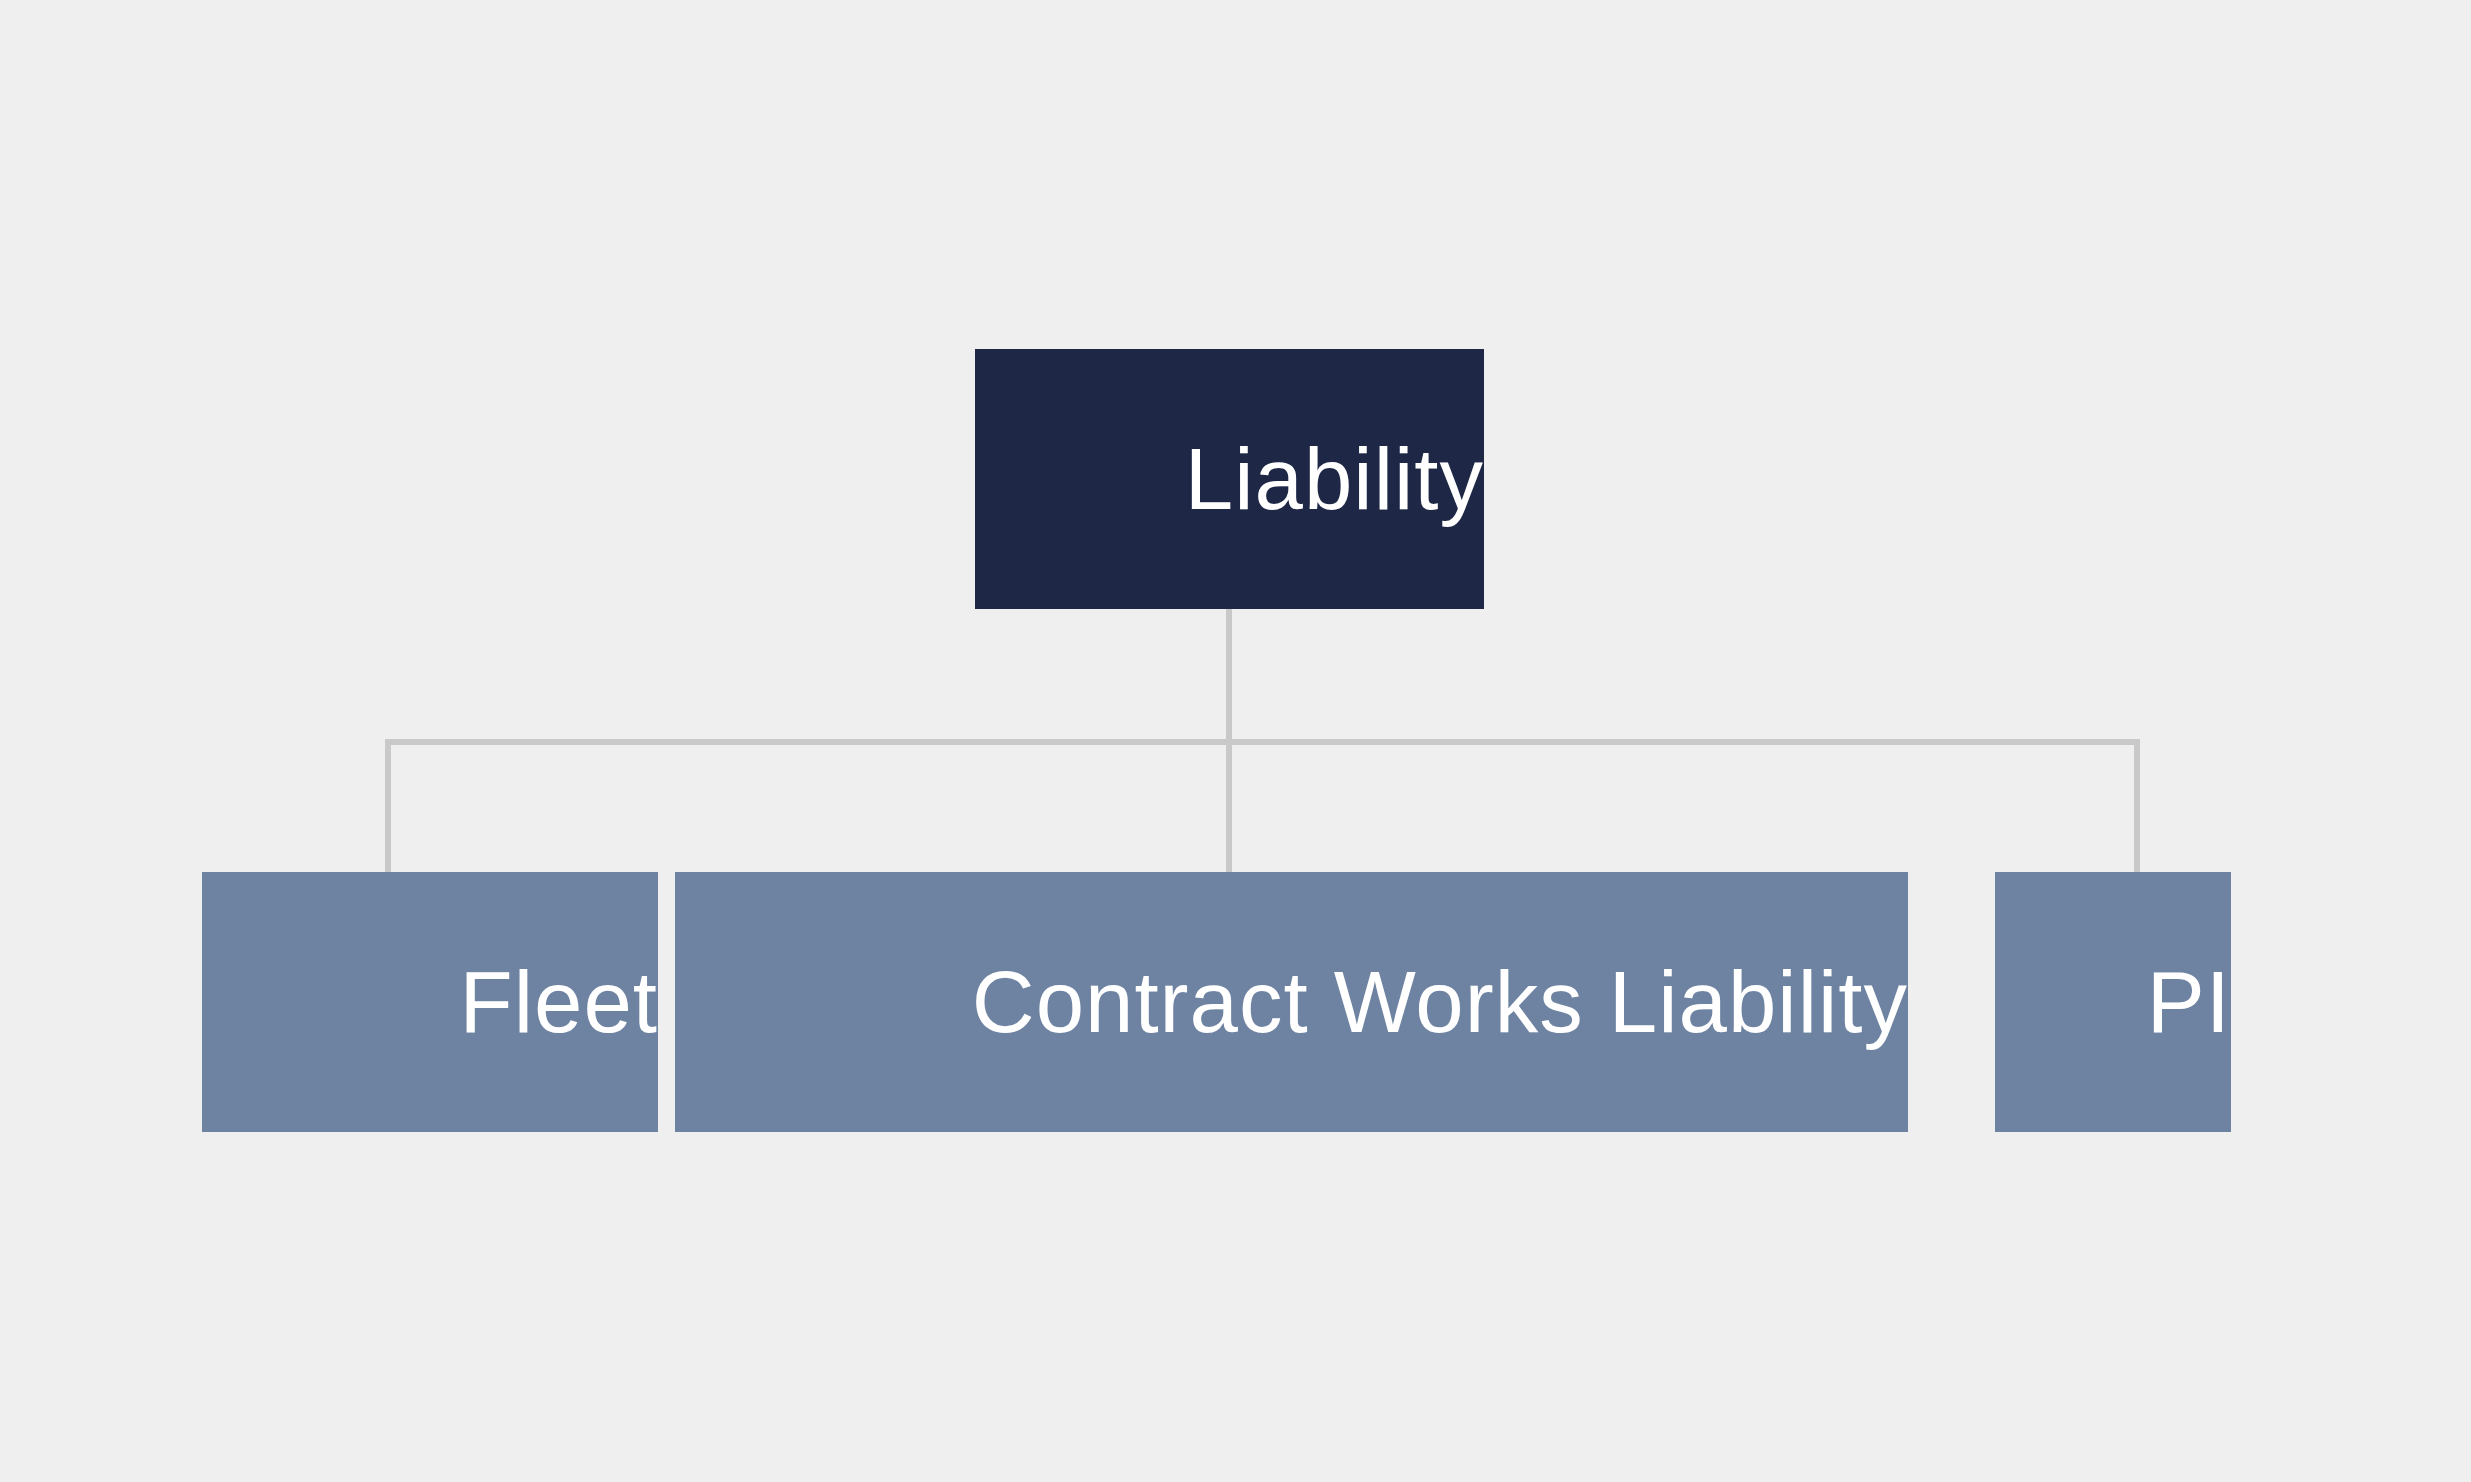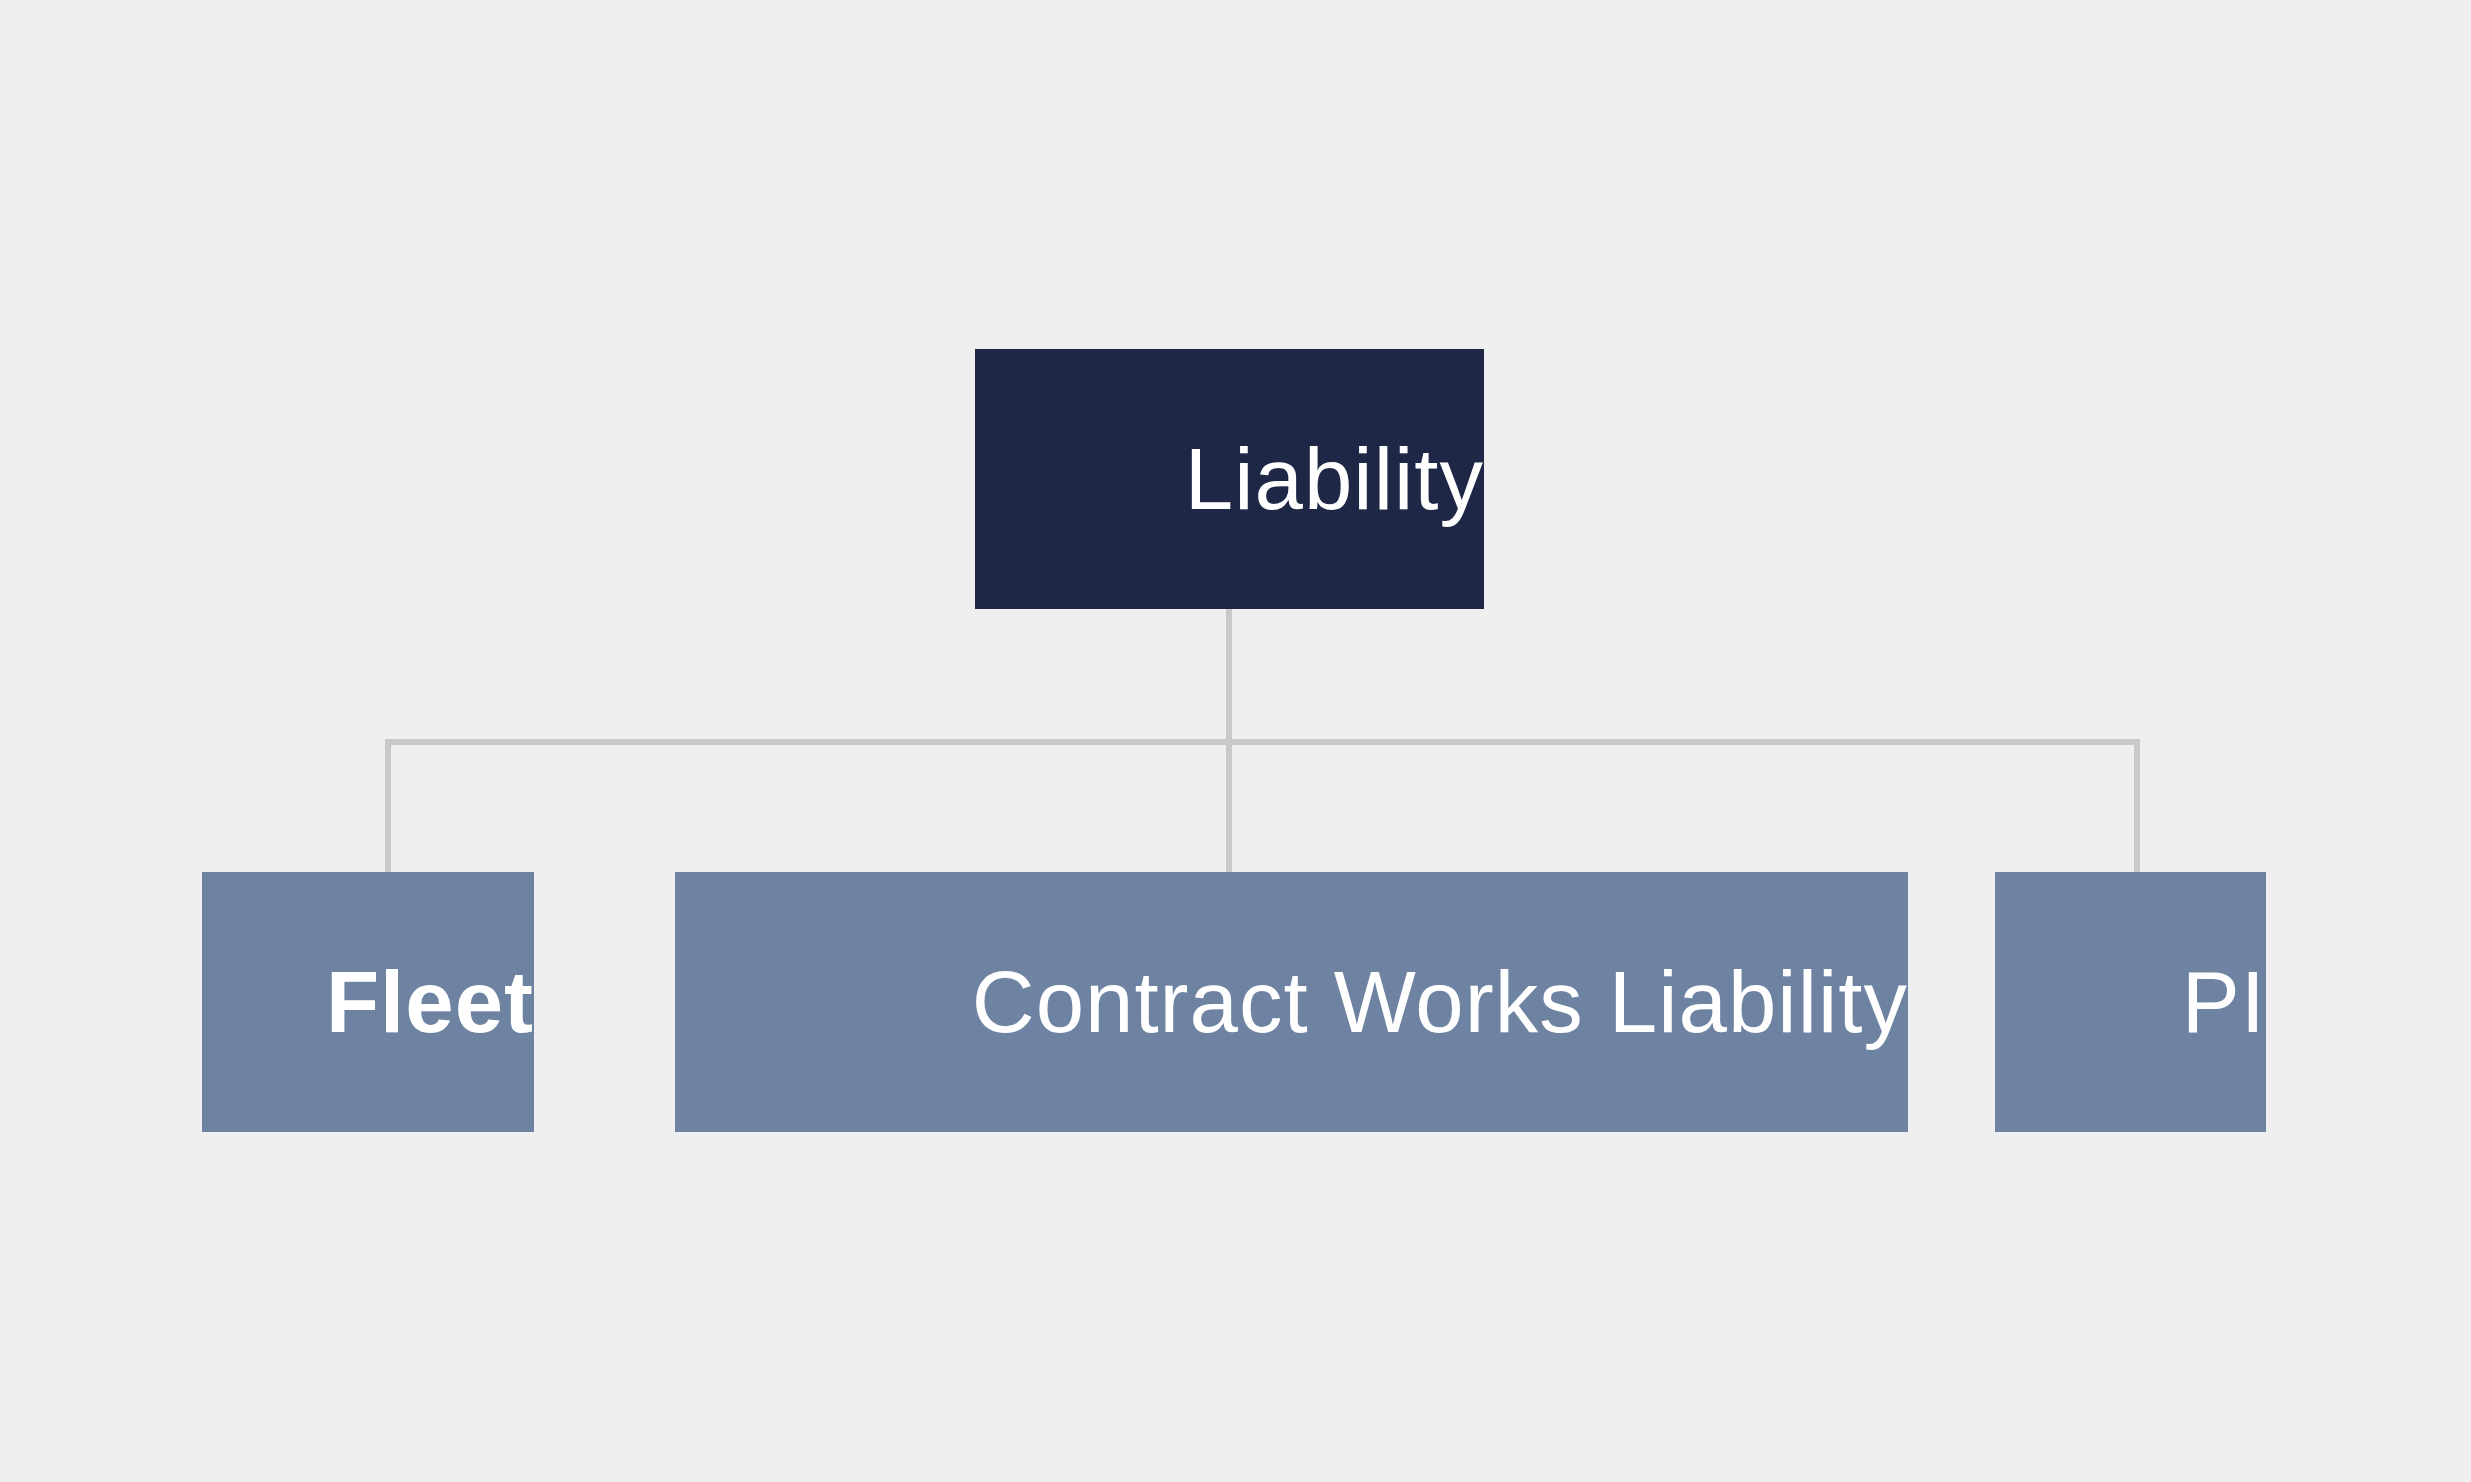--- a/index.html
+++ b/index.html
@@ -36,30 +36,29 @@
     height: 260px;
     background: #1e2846;
   }
   .node-child {
     background: #6e82a1;
     top: 872px;
     height: 260px;
   }
   .node-fleet {
     left: 202px;
-    width: 332px;
-    font-weight: bold;
+    width: 456px;
   }
   .node-cwi {
     left: 675px;
     width: 1233px;
   }
   .node-pi {
     left: 1995px;
-    width: 271px;
+    width: 236px;
   }
   .connector {
     position: absolute;
     background: #c9c9c9;
   }
   .conn-root-drop {
     left: 1226px;
     top: 608px;
     width: 5.8px;
     height: 136px;

